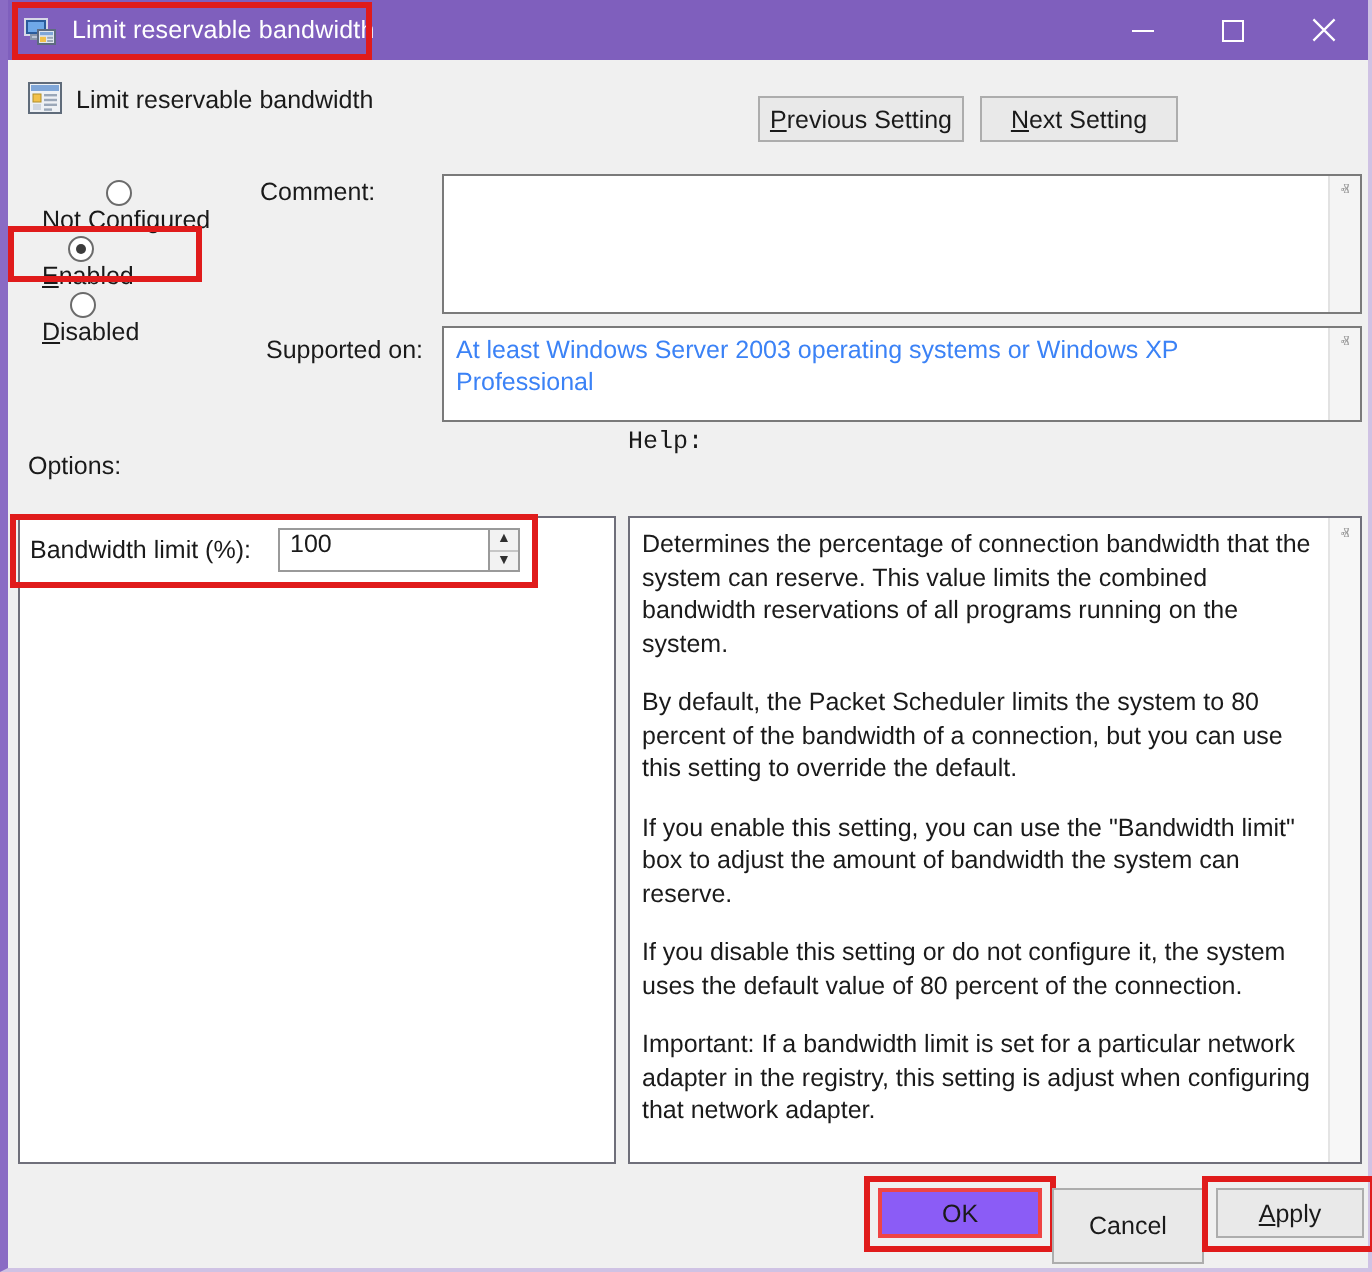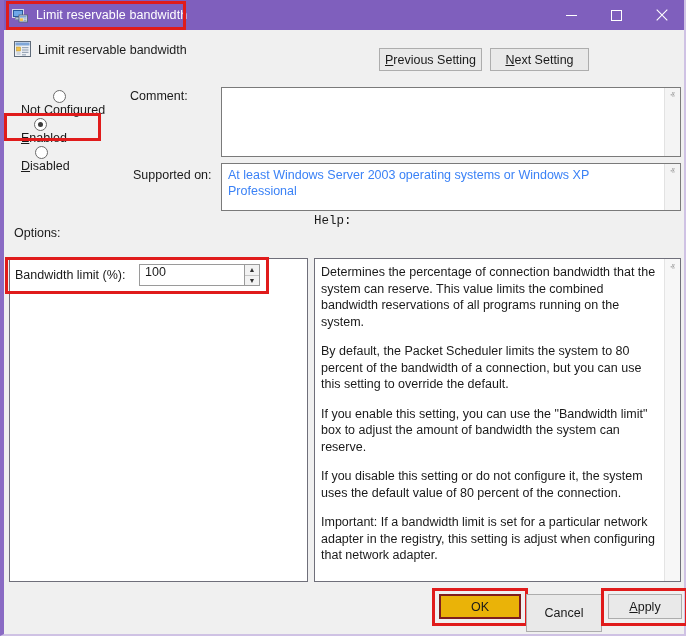--- a/index.html
+++ b/index.html
@@ -141,21 +141,21 @@
   #help-scroll {
     flex:0 0 auto; width:16px; background:#f7f7f7; border-left:1px solid #e4e4e4;
     display:flex; flex-direction:column; justify-content:space-between;
     align-items:center; padding:4px 0;
   }
   #help-scroll .arr { color:#9a9a9a; font-size:9px; line-height:9px; }
 
   
   #btn-ok {
     position:absolute; left:435px; top:594px; width:82px; height:25px;
-    border:2px solid #7f1d1d; background:#eab308;
+    border:2px solid #ef4444; background:#8b5cf6;
   }
   #btn-cancel { position:absolute; left:522px; top:594px; width:76px; height:38px; }
   #btn-apply  { position:absolute; left:604px; top:594px; width:74px; height:25px; }
 </style>
 </head>
 <body>
 
 <div id="window">
 
   <div id="titlebar">

